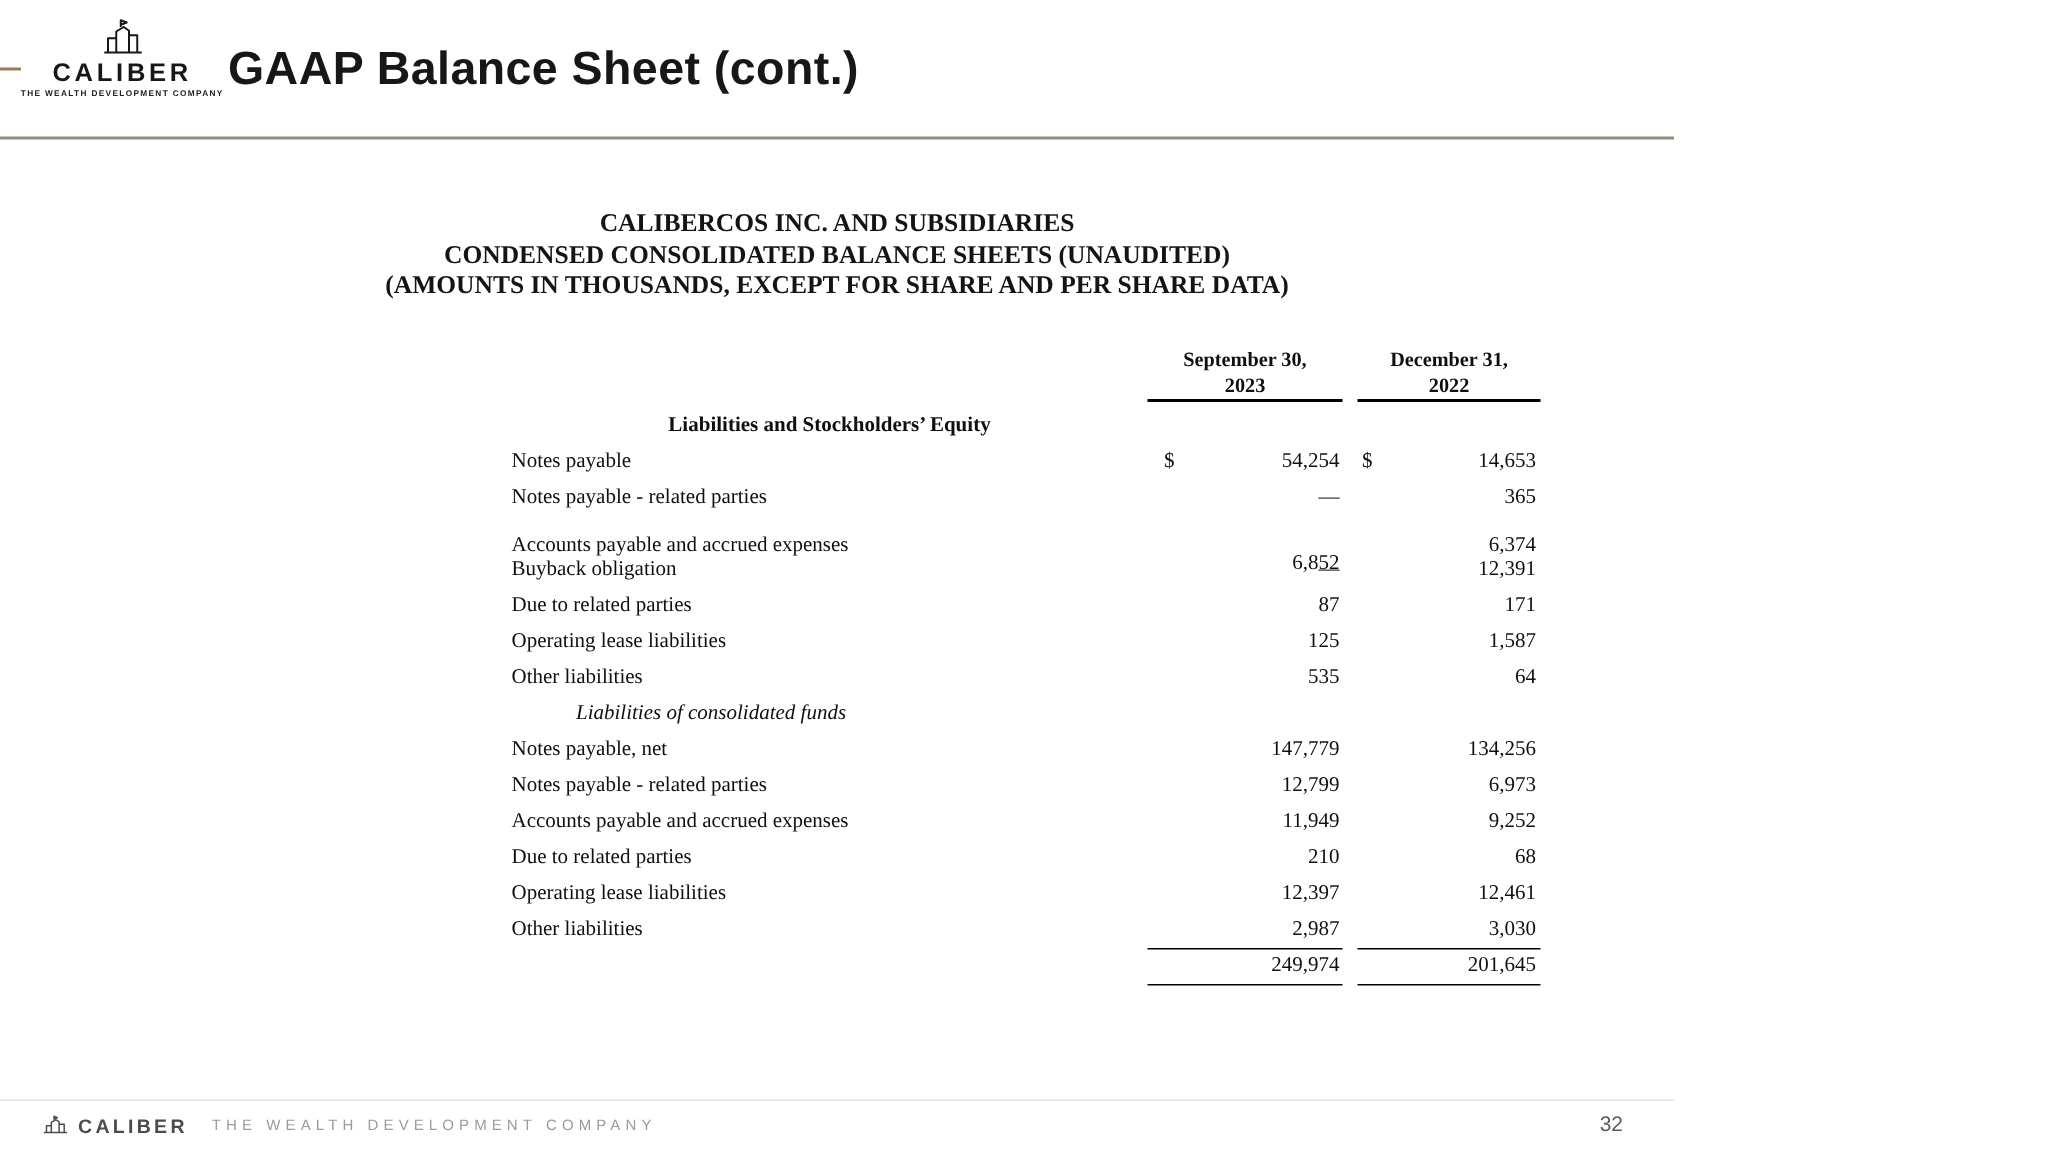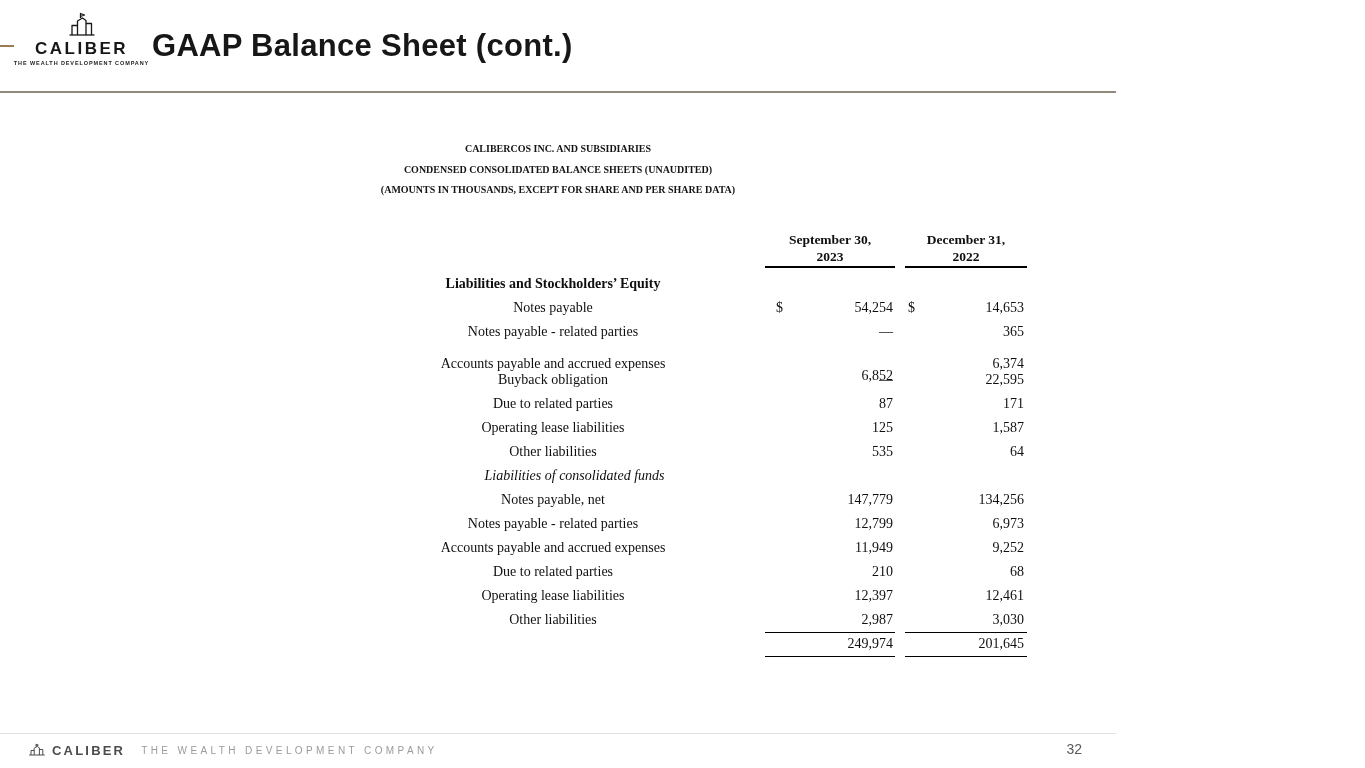--- a/index.html
+++ b/index.html
@@ -18,36 +18,36 @@
   .logo-icon{height:27px;display:block;}
   .logo-name{font-weight:700;font-size:17px;letter-spacing:2.5px;color:#171717;line-height:18px;margin-top:1px;}
   .logo-tagline{font-size:5.5px;font-weight:700;letter-spacing:0.9px;color:#222;margin-top:2px;white-space:nowrap;text-align:center;line-height:6px;}
   .page-title{position:absolute;left:152px;top:28px;font-weight:700;font-size:31px;letter-spacing:0.3px;color:#171717;}
 
   
   .sheet-heading{
     position:absolute;top:139px;left:0;width:100%;
     text-align:center;
     font-family:"Liberation Serif","DejaVu Serif",serif;
-    font-weight:700;font-size:10px;line-height:20.5px;color:#141414;
+    font-weight:700;font-size:17px;line-height:20.5px;color:#141414;
   }
 
   
   .fin-table{
     position:absolute;left:341px;top:216px;width:686px;
     font-family:"Liberation Serif","DejaVu Serif",serif;
     font-size:14px;color:#0f0f0f;
   }
   .thead{display:grid;grid-template-columns:424px 130px 10px 122px;}
   .th{font-weight:700;text-align:center;font-size:13.5px;line-height:17px;padding-bottom:1px;border-bottom:2px solid #000;margin-top:15px;}
   .th1{grid-column:2;}
   .th2{grid-column:4;}
   .tbody{margin-top:4px;}
   .trow{display:grid;grid-template-columns:424px 130px 10px 122px;height:24px;align-items:center;}
-  .c-label{grid-column:1;white-space:nowrap;text-align:center;}
+  .c-label{grid-column:1;white-space:nowrap;}
   .trow.section .c-label{font-weight:700;text-align:center;}
   .trow.subsection .c-label{font-style:italic;padding-left:43px;}
   .trow.total .c-label{padding-left:34px;}
   .c-val{display:flex;justify-content:space-between;align-items:center;height:100%;}
   .c-val.v1{padding-left:11px;padding-right:2px;}
   .c-val.v2{padding-left:3px;padding-right:3px;}
   .trow.rule .c-val{border-bottom:1.5px solid #000;}
 
   
   .footer-divider{position:absolute;top:733px;left:0;width:100%;height:1px;background:#e4e2df;}
@@ -142,21 +142,21 @@
           </div>
         </div>
         <div class="trow data">
           <div class="c-label">Buyback obligation</div>
           <div class="c-val v1" style="grid-column: 2;">
             <span></span>
             <span>—</span>
           </div>
           <div class="c-val v2" style="grid-column: 4;">
             <span></span>
-            <span>22,595</span>
+            <span>12,391</span>
           </div>
         </div>
         <div class="trow data">
           <div class="c-label">Due to related parties</div>
           <div class="c-val v1" style="grid-column: 2;">
             <span></span>
             <span>87</span>
           </div>
           <div class="c-val v2" style="grid-column: 4; justify-content: flex-end;">
             <span></span>

